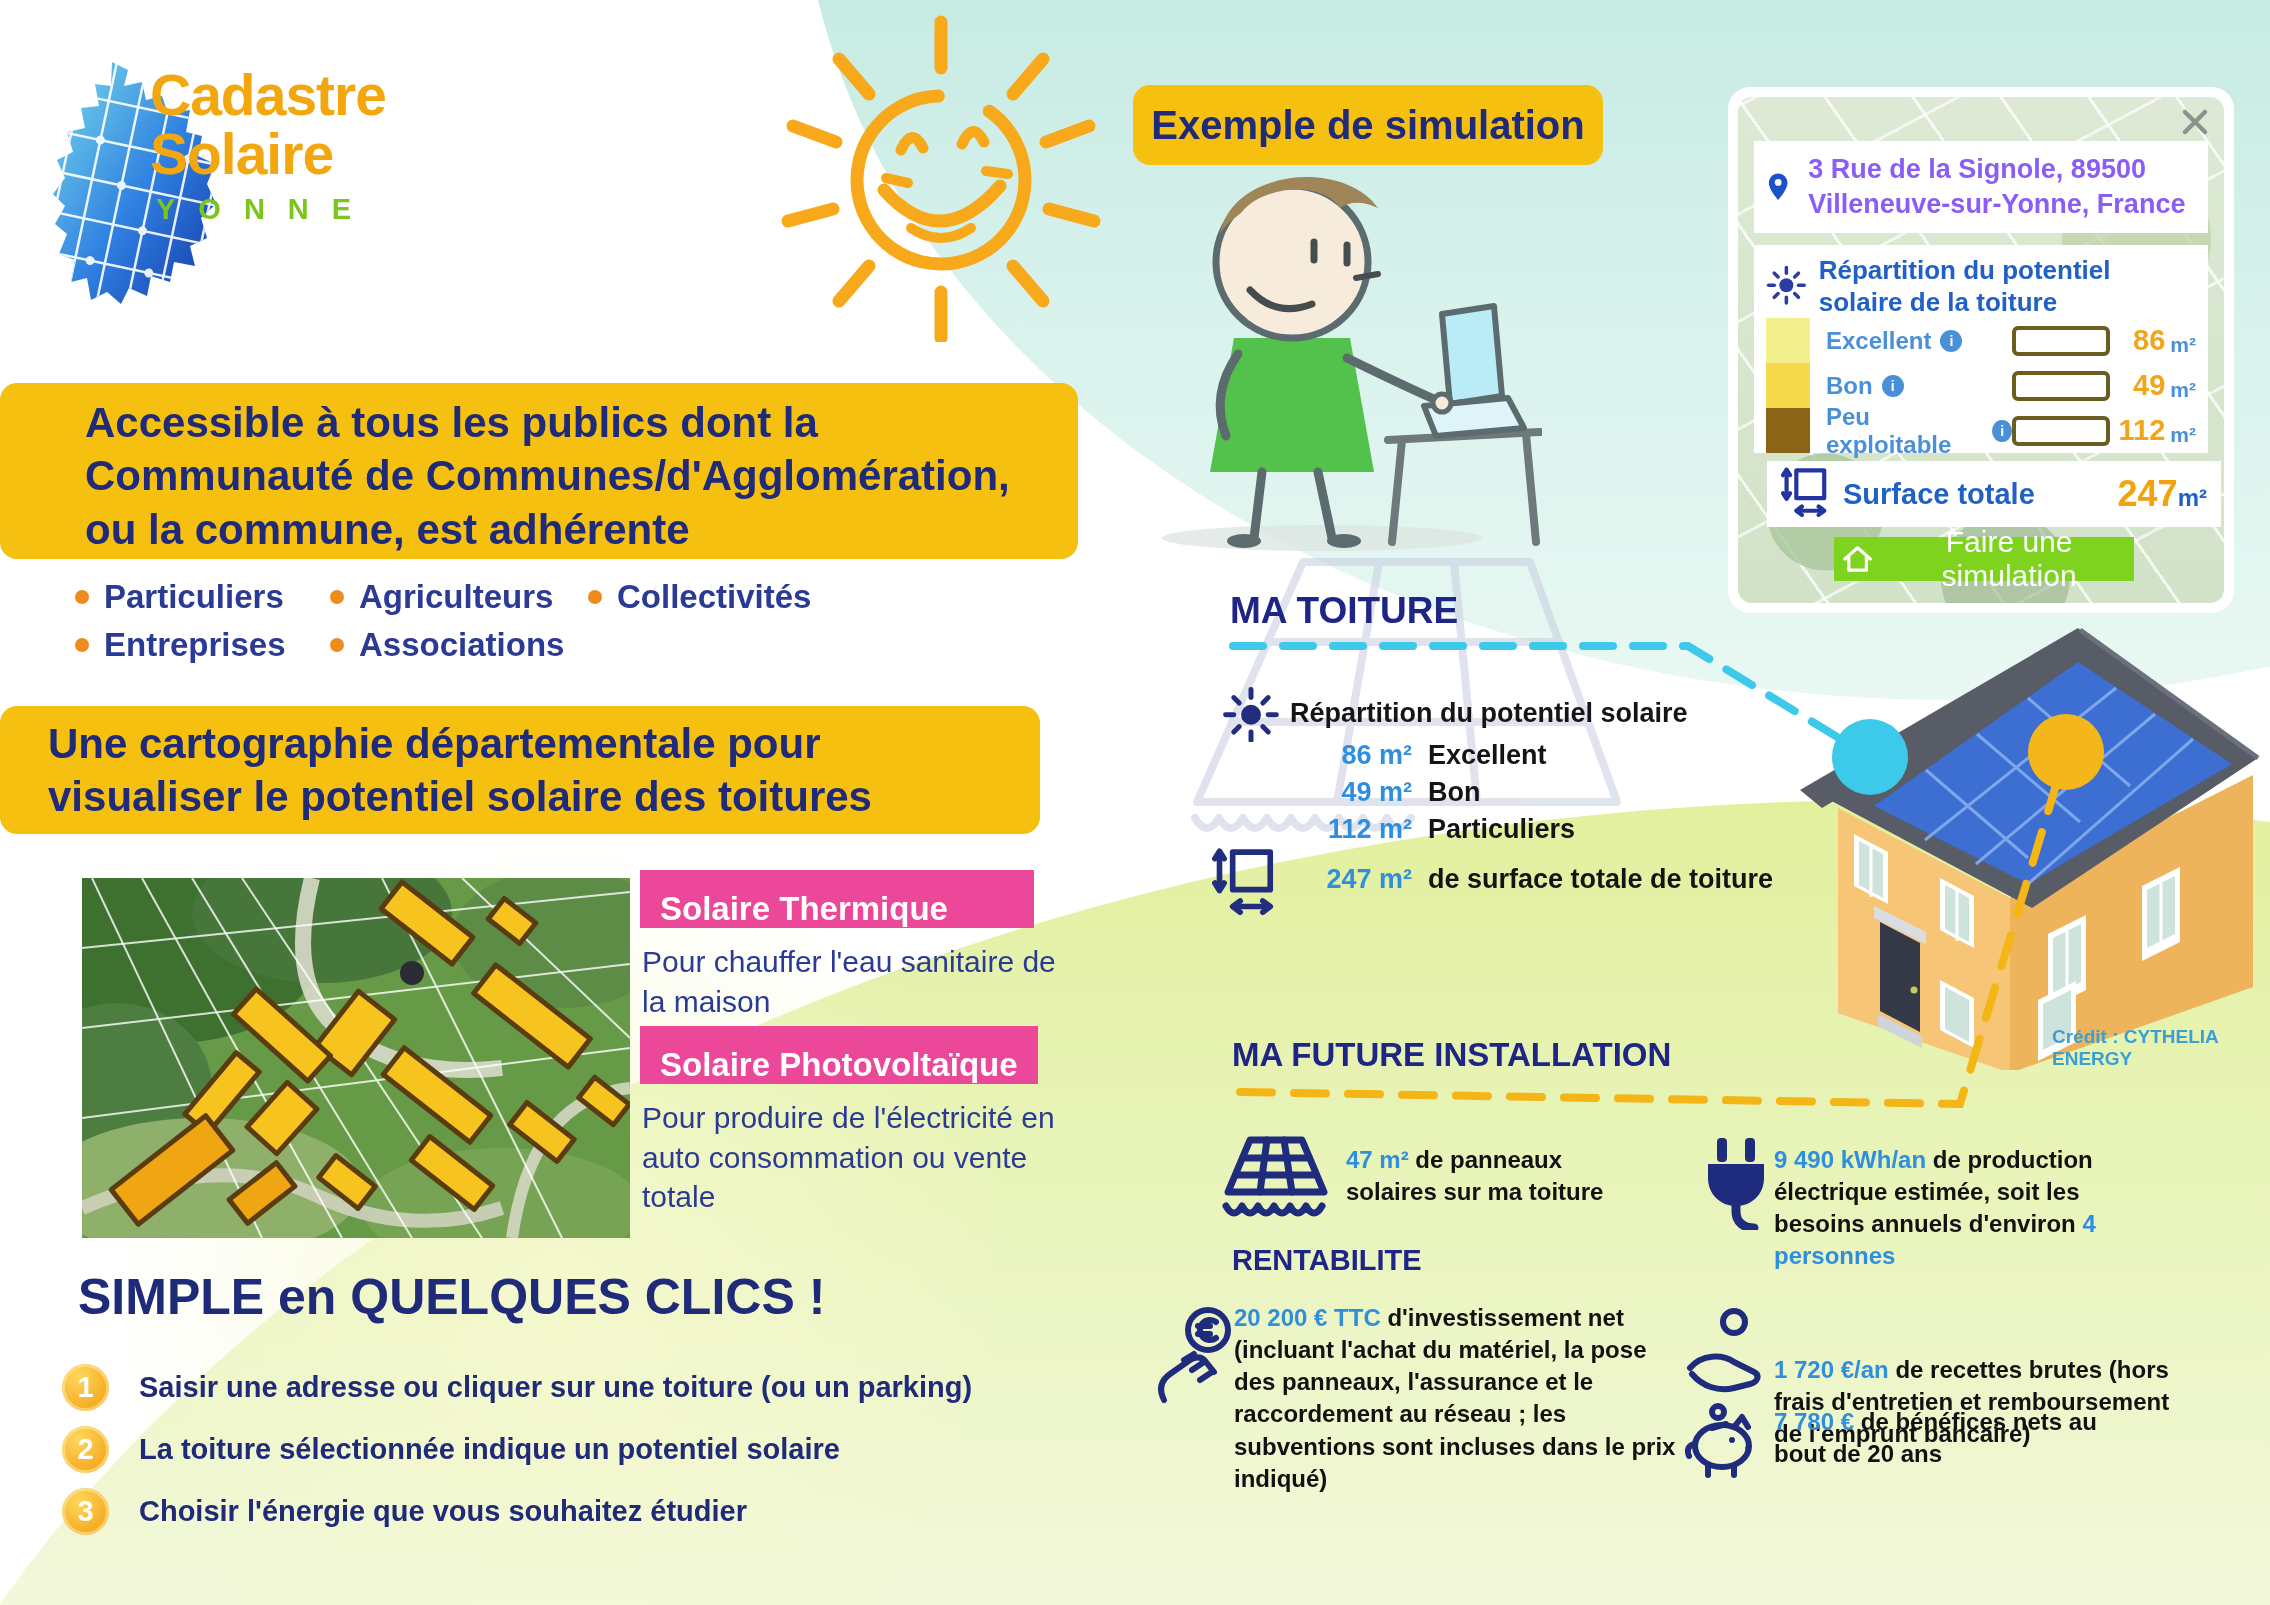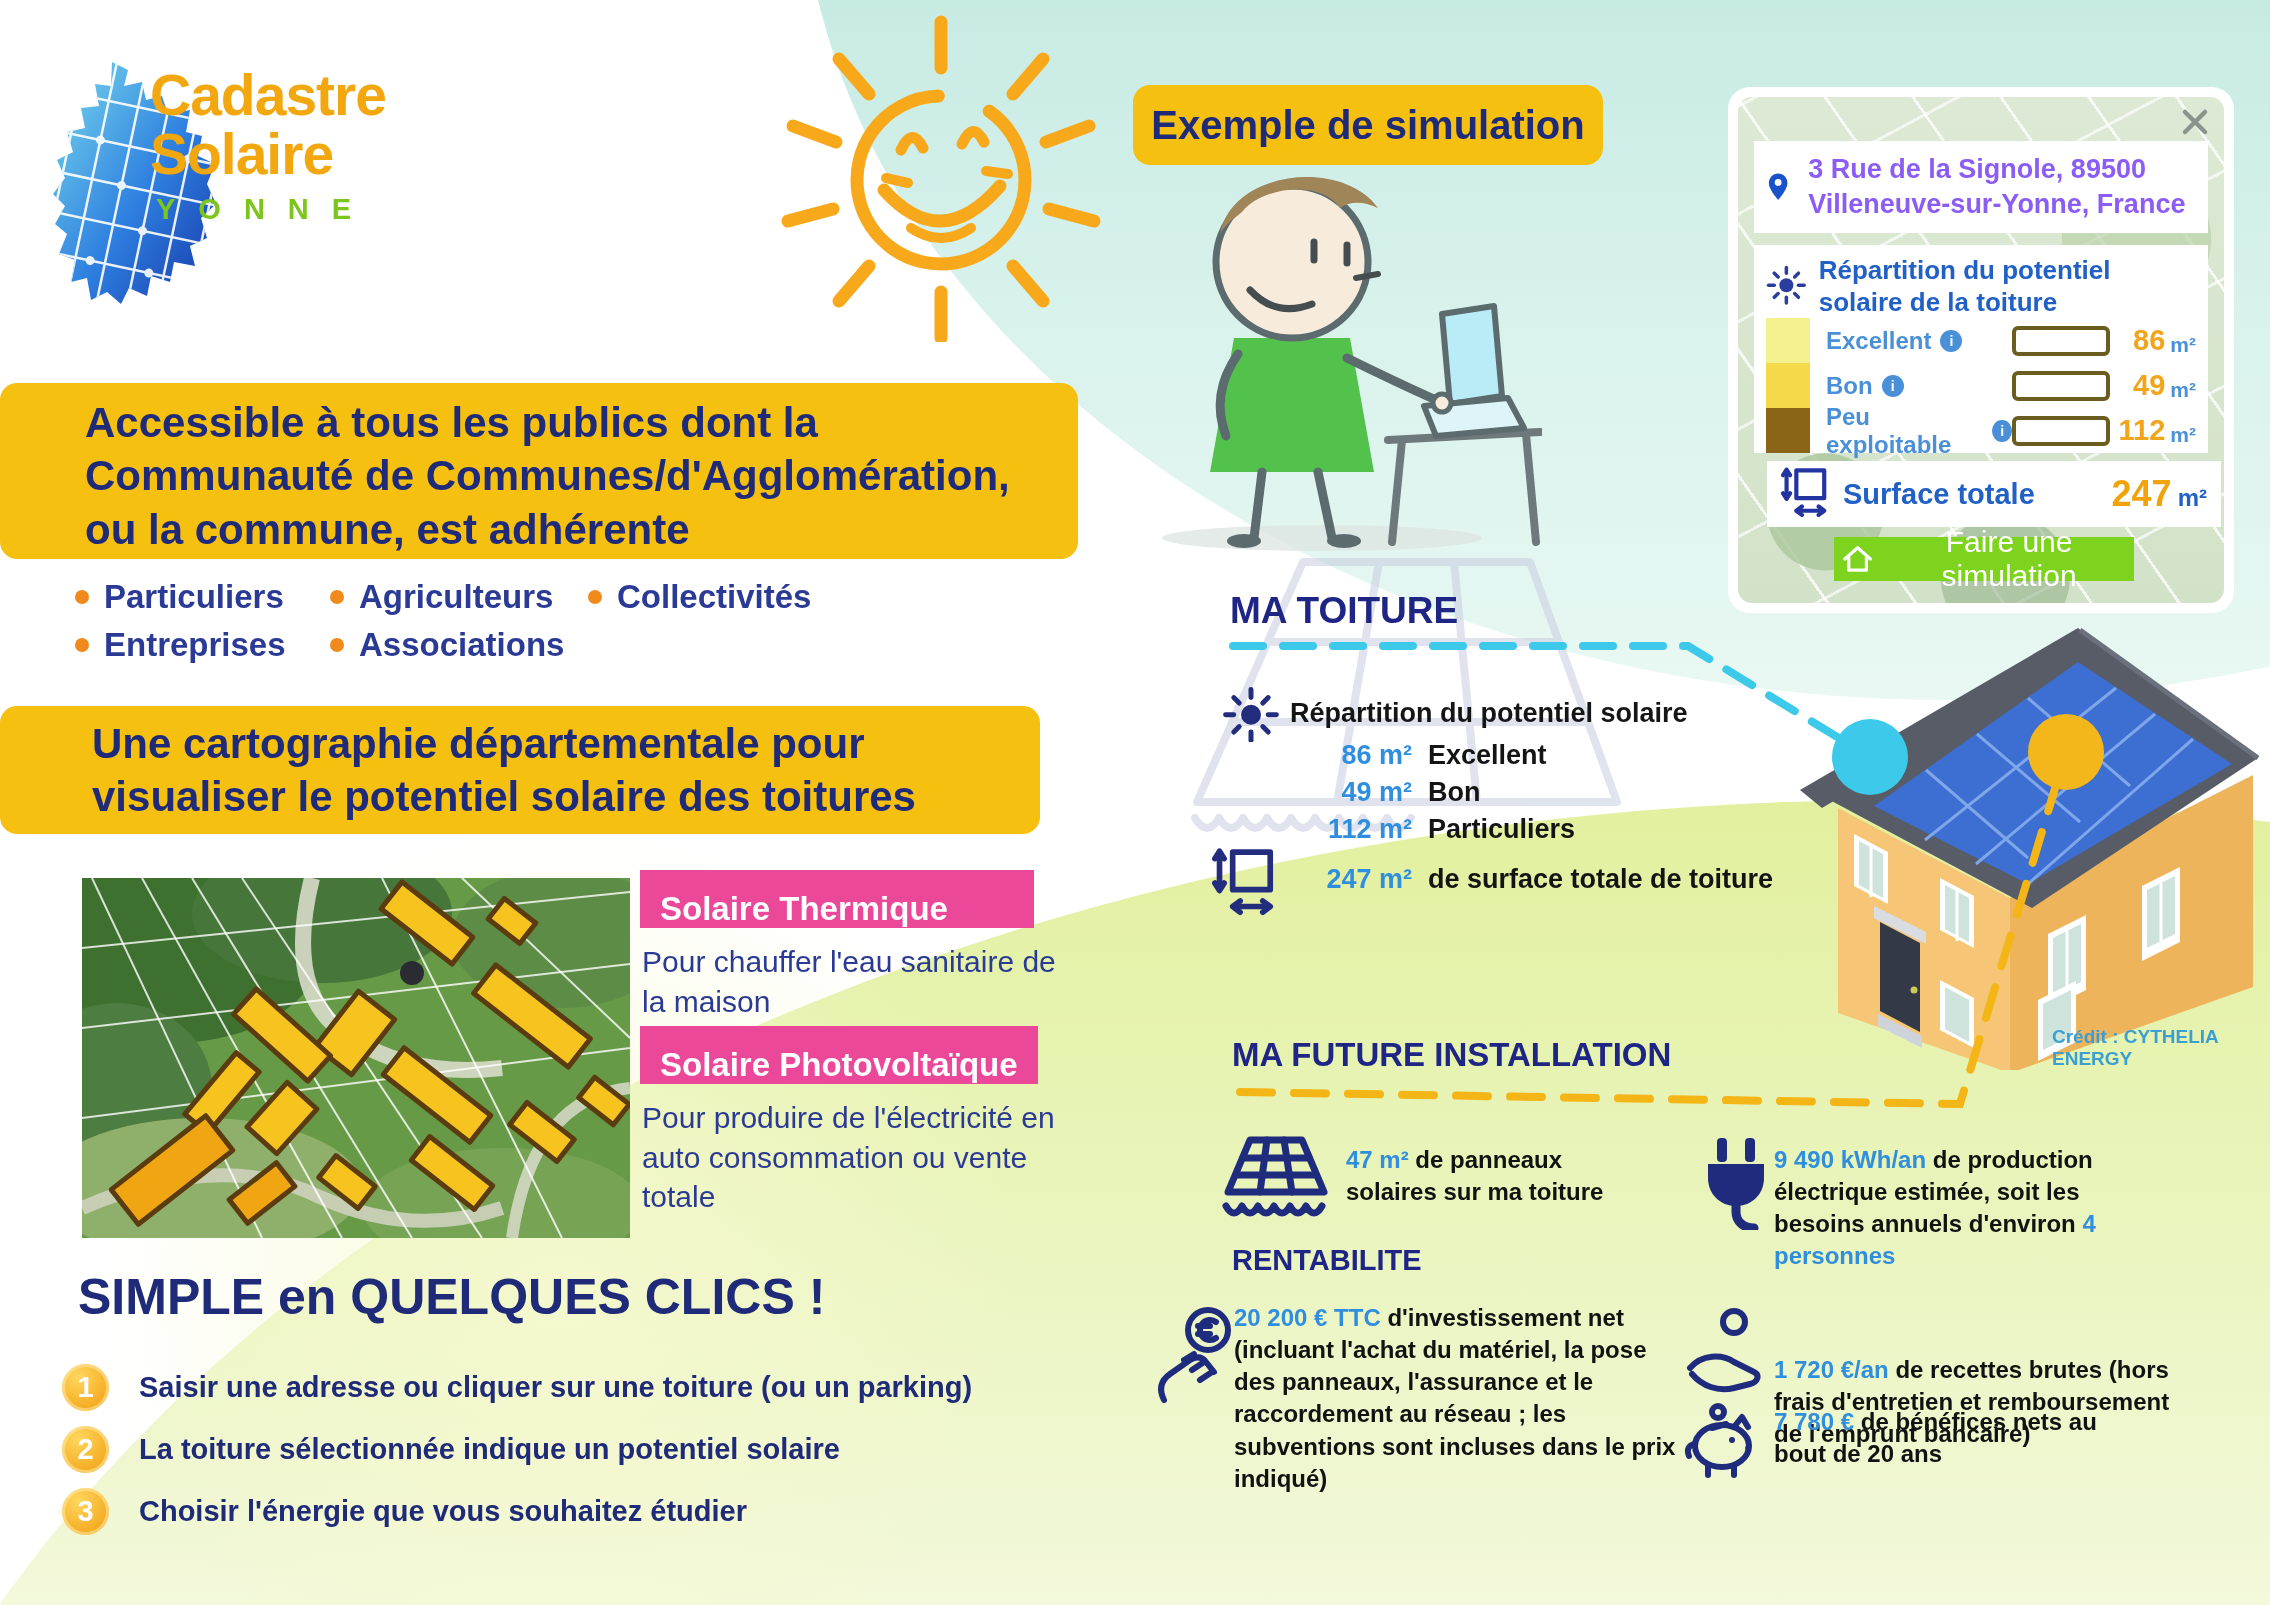--- a/index.html
+++ b/index.html
@@ -15,21 +15,21 @@
     background:linear-gradient(180deg,#e2f09e 0%,#e9f4bb 14%,#f2f8d9 28%,#f8fbea 45%,#fbfdf2 100%);}
   #bg-pale{left:-80px;top:650px;width:1280px;height:1280px;border-radius:50%;
     background:radial-gradient(closest-side,rgba(246,249,208,0.85),rgba(246,249,208,0) 72%);}
   
   #logo-text{left:150px;top:66px;}
   #logo-text .l1{font-size:57px;font-weight:800;color:#f2a70e;line-height:1.04;letter-spacing:-1px;}
   #logo-region{margin-top:8px;font-size:29px;color:#7cc51c;letter-spacing:23px;font-weight:700;padding-left:6px;}
   
   .yellow-banner{background:#f5c010;color:#1f2a78;font-weight:800;box-sizing:border-box;border-radius:17px;}
   #banner1{left:0;top:383px;width:1078px;height:176px;padding:13px 20px 0 85px;font-size:42px;line-height:1.27;}
-  #banner2{left:0;top:706px;width:1040px;height:128px;padding:11px 20px 0 92px;font-size:42px;line-height:1.27;}
+  #banner2{left:0;top:706px;width:1040px;height:128px;padding:11px 20px 0 48px;font-size:42px;line-height:1.27;}
   #exemple-banner{left:1133px;top:85px;width:470px;height:80px;display:flex;align-items:center;justify-content:center;font-size:40px;}
   
   .aud{position:absolute;display:flex;align-items:center;gap:15px;font-size:33px;font-weight:600;color:#2b3a94;}
   .aud .dot{width:14px;height:14px;border-radius:50%;background:#f08a1d;flex:0 0 auto;}
   
   .navy-chip{background:#ec4899;color:#fff;font-weight:700;font-size:33px;display:flex;align-items:flex-end;padding-left:20px;box-sizing:border-box;}
   #chip-thermique{left:640px;top:870px;width:394px;height:58px;}
   #chip-pv{left:640px;top:1026px;width:398px;height:58px;}
   .type-desc{color:#2b3a94;font-size:30px;line-height:1.32;font-weight:500;}
   #desc-thermique{left:642px;top:942px;width:440px;}
@@ -64,21 +64,21 @@
   .legend-label{font-size:24px;color:#4a90d9;display:flex;align-items:center;gap:9px;width:186px;font-weight:600;}
   .info-dot{width:22px;height:22px;border-radius:50%;background:#4a90d9;color:#fff;font-size:14px;font-weight:800;display:inline-flex;align-items:center;justify-content:center;font-style:normal;}
   .bar{width:98px;height:30px;border:4px solid #6b5c20;border-radius:6px;background:#fff;overflow:hidden;box-sizing:border-box;flex:0 0 auto;}
   .bar-fill{height:100%;background:#f0a califa;}
   .bar .bar-fill{background:#efa616;}
   .legend-valgrp{margin-left:auto;display:flex;align-items:flex-end;gap:5px;}
   .legend-val{font-size:29px;color:#f2a41a;font-weight:700;}
   .legend-unit{font-size:21px;color:#4a90d9;font-weight:700;}
   #surface-card{left:16px;top:364px;width:454px;height:66px;display:flex;align-items:center;padding:4px 14px;margin-left:13px;}
   #surface-label{color:#2161c6;font-weight:800;font-size:29px;margin-left:16px;}
-  #surface-valgrp{margin-left:auto;display:flex;align-items:baseline;gap:6px;justify-content:space-between;}
+  #surface-valgrp{margin-left:auto;display:flex;align-items:baseline;justify-content:space-between;}
   #surface-val{color:#f2a30a;font-weight:800;font-size:36px;}
   #surface-unit{color:#2161c6;font-weight:800;font-size:24px;}
   #sim-btn{position:absolute;left:96px;top:440px;width:300px;height:44px;background:#7ed31f;border:none;color:#fff;
     font-size:30px;font-family:inherit;display:flex;align-items:center;justify-content:center;gap:15px;cursor:pointer;}
   #close-x{position:absolute;right:14px;top:10px;width:30px;height:30px;cursor:pointer;}
   
   #mt-title{left:1230px;top:590px;font-size:37px;font-weight:800;color:#1e2585;}
   #mt-sub{left:1290px;top:698px;font-size:27px;font-weight:700;color:#151515;}
   #mt-rows{left:1296px;top:740px;font-size:27px;font-weight:700;color:#141414;}
   #mt-rows .row{height:37px;display:flex;align-items:baseline;}

